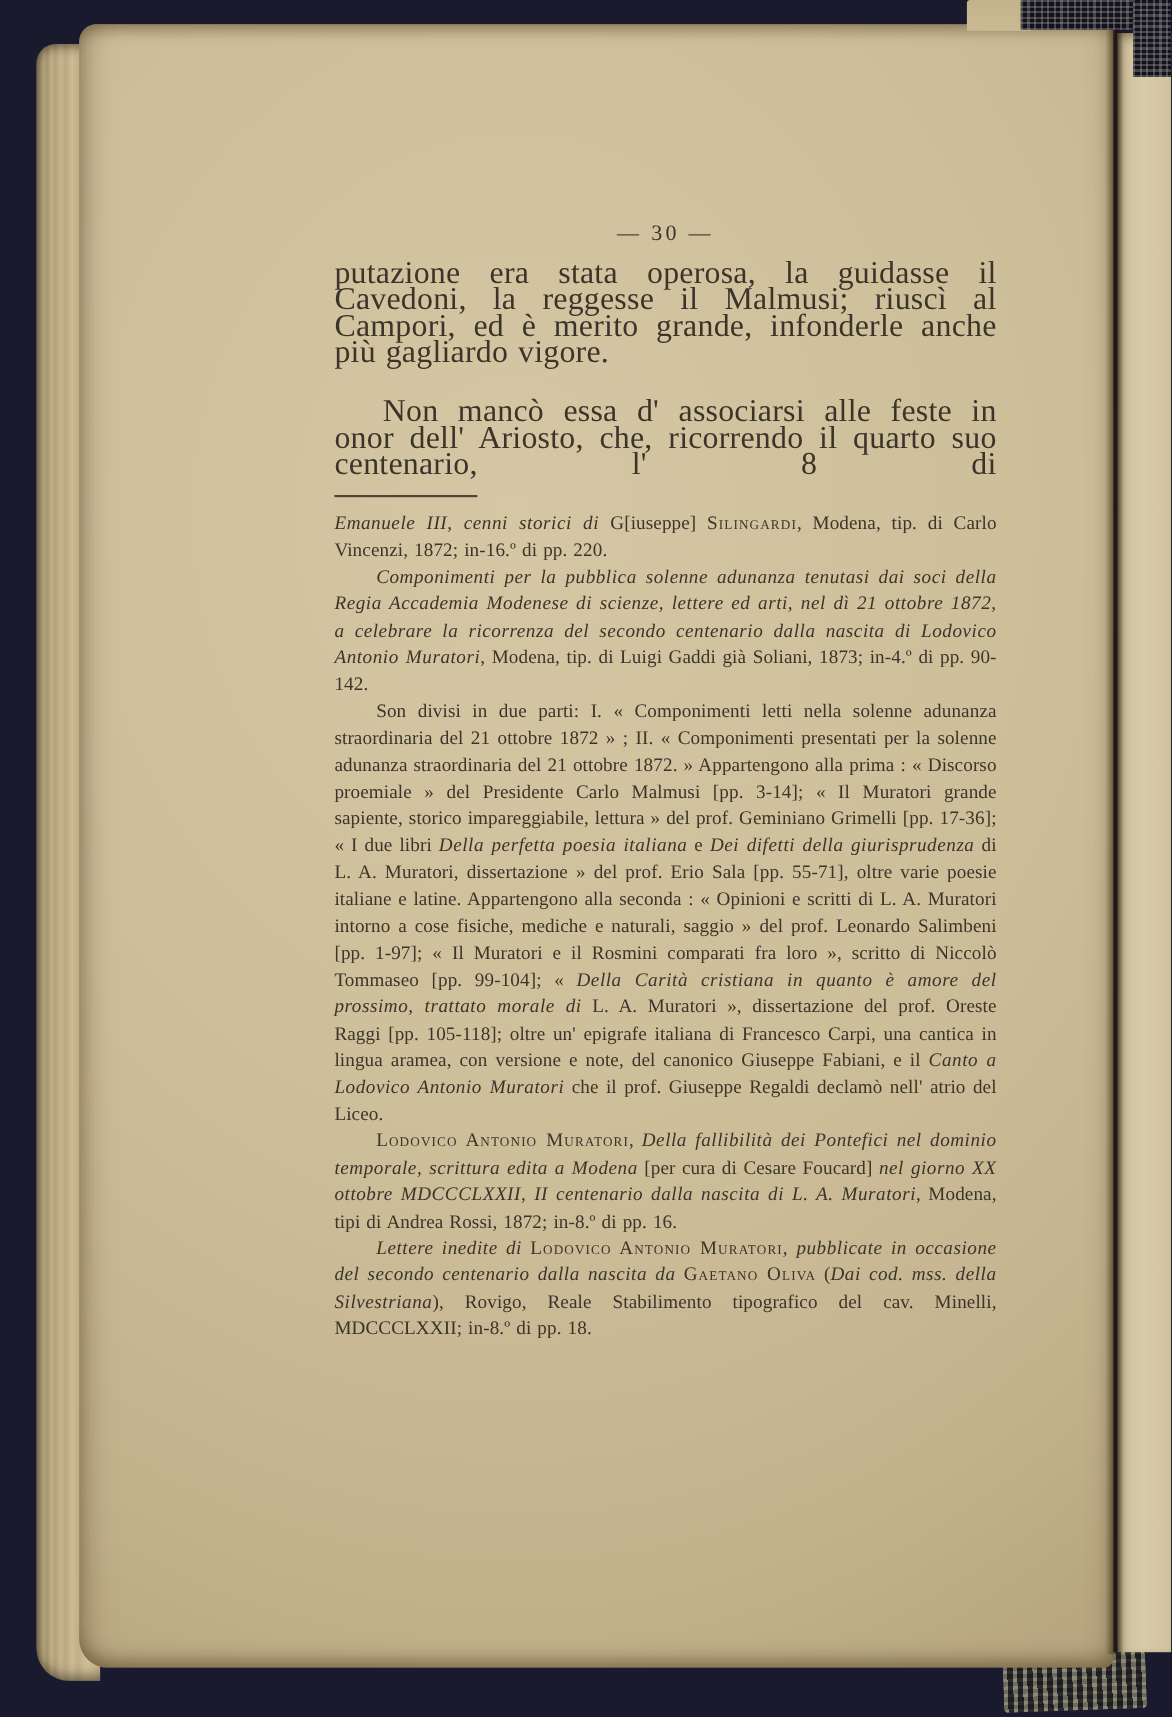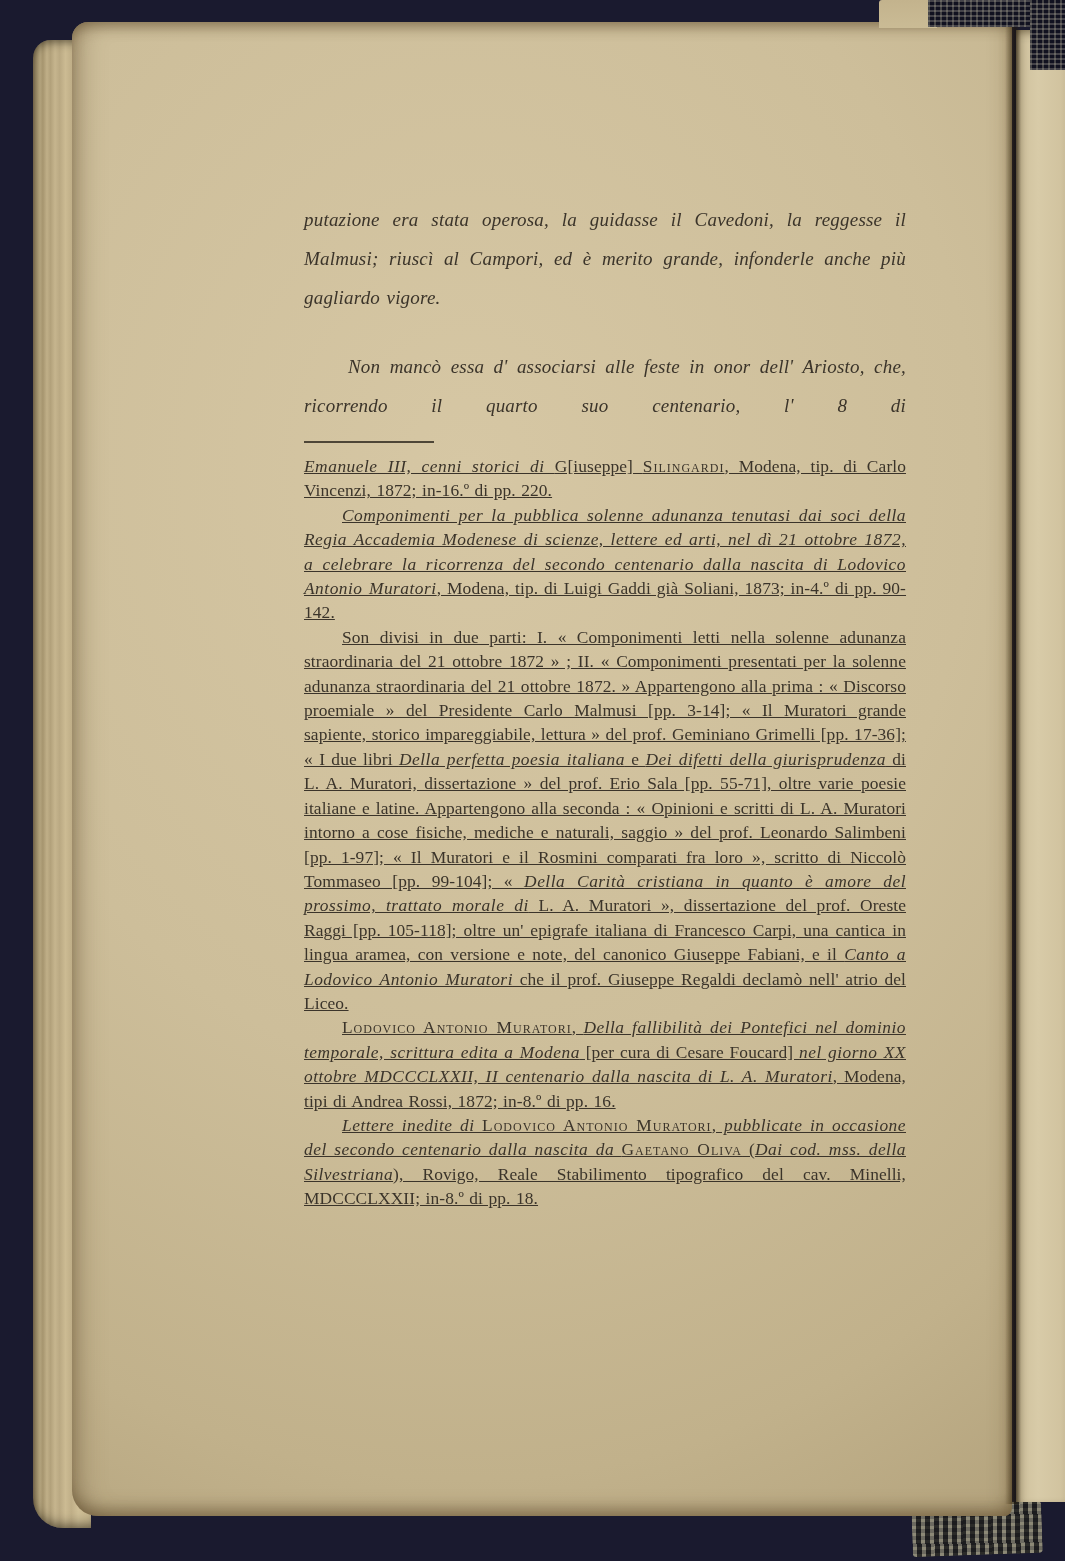--- a/index.html
+++ b/index.html
@@ -81,53 +81,54 @@
   .text-block{
     position:absolute;left:232px;top:178px;width:602px;
     color:var(--ink);
   }
   .page-number{
     text-align:center;
     font-size:20px;line-height:24px;letter-spacing:3px;
     margin-bottom:12px;
   }
   .body-p{
-    font-size:19px;line-height:39px;
+    font-size:29px;line-height:24px;
     text-align:justify;
-    letter-spacing:.2px;word-spacing:1.5px;font-style:italic;
+    letter-spacing:.2px;word-spacing:1.5px;
   }
   .body-p.indent{text-indent:44px;}
   .body-p.jlast{text-align-last:justify;margin-top:30px;}
   .fn-rule{
     width:130px;height:0;
     border-top:2px solid #4e4637;
     margin:16px 0 11px 0;
   }
   .footnote{
     font-size:17.4px;line-height:24.4px;
     text-align:justify;
-    word-spacing:1px;letter-spacing:.1px;text-decoration:underline;
+    word-spacing:1px;letter-spacing:.1px;
   }
   .footnote.indent{text-indent:38px;}
   .sg-italic{font-style:italic;letter-spacing:.5px;}
   .sg-smallcaps{font-variant:small-caps;letter-spacing:1px;}
   .sg-roman{font-style:normal;}
 </style>
 </head>
 <body>
 
 <div class="canvas">
   <div class="weave weave-top"></div>
   <div class="weave weave-corner"></div>
   <div class="page-tab"></div>
   <div class="headband"></div>
   <div class="page-stack"></div>
   <div class="next-page"></div>
   <div class="main-page">
     <div class="text-block">
+      <div class="page-number">— 30 —</div>
       <div id="body-paragraphs">
           <p class="body-p">putazione era stata operosa, la guidasse il Cavedoni, la reggesse il Malmusi; riuscì al Campori, ed è merito grande, infonderle anche più gagliardo vigore.</p>
           <p class="body-p indent jlast">Non mancò essa d' associarsi alle feste in onor dell' Ariosto, che, ricorrendo il quarto suo centenario, l' 8 di</p>
         </div>
       <div class="fn-rule"></div>
       <div id="footnotes">
           <p class="footnote"><span class="sg-italic">Emanuele III, cenni storici di </span><span class="sg-roman">G[iuseppe] </span><span class="sg-smallcaps">Silingardi</span><span class="sg-roman">, Modena, tip. di Carlo Vincenzi, 1872; in-16.º di pp. 220.</span></p>
           <p class="footnote indent"><span class="sg-italic">Componimenti per la pubblica solenne adunanza tenutasi dai soci della Regia Accademia Modenese di scienze, lettere ed arti, nel dì 21 ottobre 1872, a celebrare la ricorrenza del secondo centenario dalla nascita di Lodovico Antonio Muratori</span><span class="sg-roman">, Modena, tip. di Luigi Gaddi già Soliani, 1873; in-4.º di pp. 90-142.</span></p>
           <p class="footnote indent"><span class="sg-roman">Son divisi in due parti: I. « Componimenti letti nella solenne adunanza straordinaria del 21 ottobre 1872 » ; II. « Componimenti presentati per la solenne adunanza straordinaria del 21 ottobre 1872. » Appartengono alla prima : « Discorso proemiale » del Presidente Carlo Malmusi [pp. 3-14]; « Il Muratori grande sapiente, storico impareggiabile, lettura » del prof. Geminiano Grimelli [pp. 17-36]; « I due libri </span><span class="sg-italic">Della perfetta poesia italiana</span><span class="sg-roman"> e </span><span class="sg-italic">Dei difetti della giurisprudenza</span><span class="sg-roman"> di L. A. Muratori, dissertazione » del prof. Erio Sala [pp. 55-71], oltre varie poesie italiane e latine. Appartengono alla seconda : « Opinioni e scritti di L. A. Muratori intorno a cose fisiche, mediche e naturali, saggio » del prof. Leonardo Salimbeni [pp. 1-97]; « Il Muratori e il Rosmini comparati fra loro », scritto di Niccolò Tommaseo [pp. 99-104]; « </span><span class="sg-italic">Della Carità cristiana in quanto è amore del prossimo, trattato morale di</span><span class="sg-roman"> L. A. Muratori », dissertazione del prof. Oreste Raggi [pp. 105-118]; oltre un' epigrafe italiana di Francesco Carpi, una cantica in lingua aramea, con versione e note, del canonico Giuseppe Fabiani, e il </span><span class="sg-italic">Canto a Lodovico Antonio Muratori</span><span class="sg-roman"> che il prof. Giuseppe Regaldi declamò nell' atrio del Liceo.</span></p>
           <p class="footnote indent"><span class="sg-smallcaps">Lodovico Antonio Muratori</span><span class="sg-roman">, </span><span class="sg-italic">Della fallibilità dei Pontefici nel dominio temporale, scrittura edita a Modena</span><span class="sg-roman"> [per cura di Cesare Foucard] </span><span class="sg-italic">nel giorno XX ottobre MDCCCLXXII, II centenario dalla nascita di L. A. Muratori</span><span class="sg-roman">, Modena, tipi di Andrea Rossi, 1872; in-8.º di pp. 16.</span></p>

